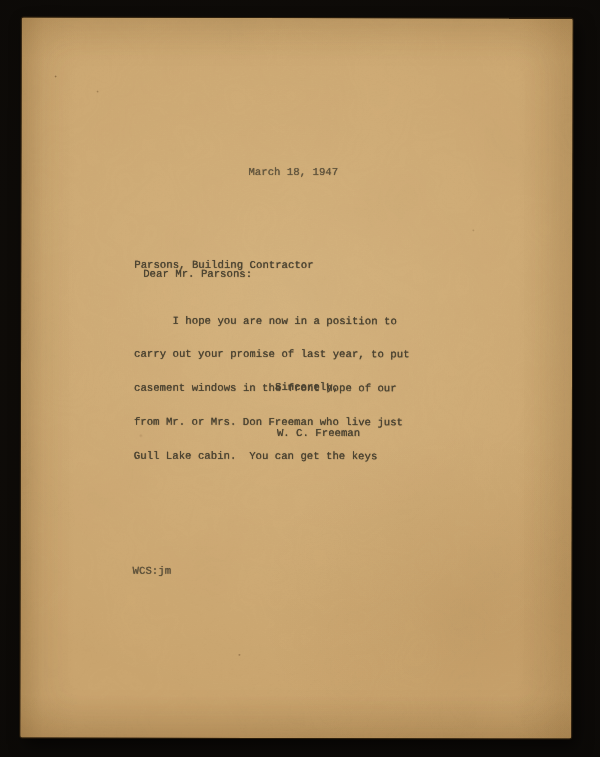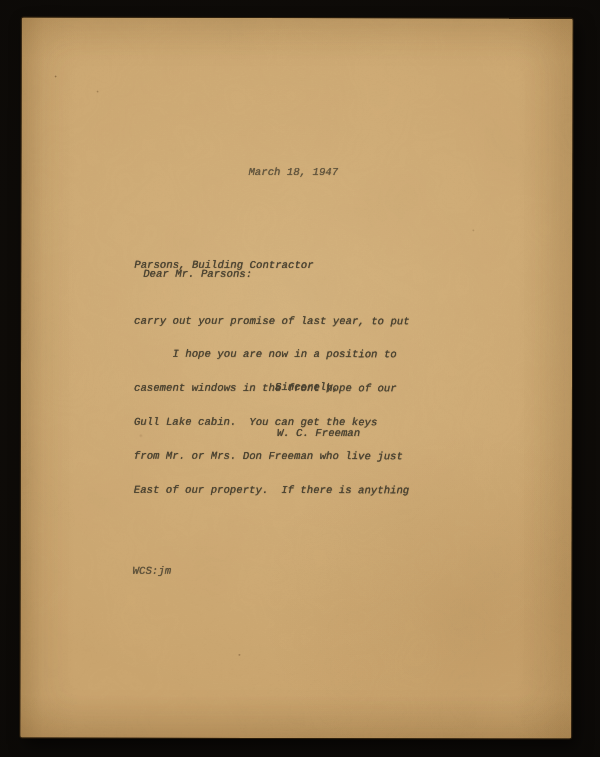--- a/index.html
+++ b/index.html
@@ -60,21 +60,21 @@
   .type-layer {
     position: absolute;
     inset: 0;
     color: #4b4331;
     font-size: 10.6px;
     line-height: 11.3px;
     letter-spacing: 0.05px;
     white-space: pre;
     text-shadow: 0 0 0.7px rgba(75,67,49,0.9), 0.4px 0.3px 0 rgba(75,67,49,0.3);
   }
-  .type-layer > div { position: absolute; font-style: italic; }
+  .type-layer > div { position: absolute; }
   .date-line   { left: 227px; top: 149px; opacity: 0.82; }
   .recipient   { left: 113px; top: 219px; text-align: center; }
   .salutation  { left: 122px; top: 251px; }
   .body-block  { left: 113px; top: 275px; }
   .closing     { left: 254px; top: 364px; }
   .signature   { left: 256px; top: 410px; }
   .typist      { left: 112px; top: 548px; opacity: 0.85; text-align: right; }
 </style>
 </head>
 <body>
@@ -102,26 +102,25 @@
 
     <div class="date-line">March 18, 1947</div>
 
     <div class="recipient">
       <div>Parsons, Building Contractor</div>
     </div>
 
     <div class="salutation">Dear Mr. Parsons:</div>
 
     <div class="body-block">
+      <div>      I hope you are now in a position to</div>
       <div>carry out your promise of last year, to put</div>
-      <div>      I hope you are now in a position to</div>
       <div>casement windows in the front hope of our</div>
+      <div>from Mr. or Mrs. Don Freeman who live just</div>
       <div>Gull Lake cabin.  You can get the keys</div>
-      <div>from Mr. or Mrs. Don Freeman who live just</div>
-      <div>East of our property.  If there is anything</div>
     </div>
 
     <div class="closing">Sincerely,</div>
 
     <div class="signature">W. C. Freeman</div>
 
     <div class="typist">WCS:jm</div>
 
   </div>
 </div>

